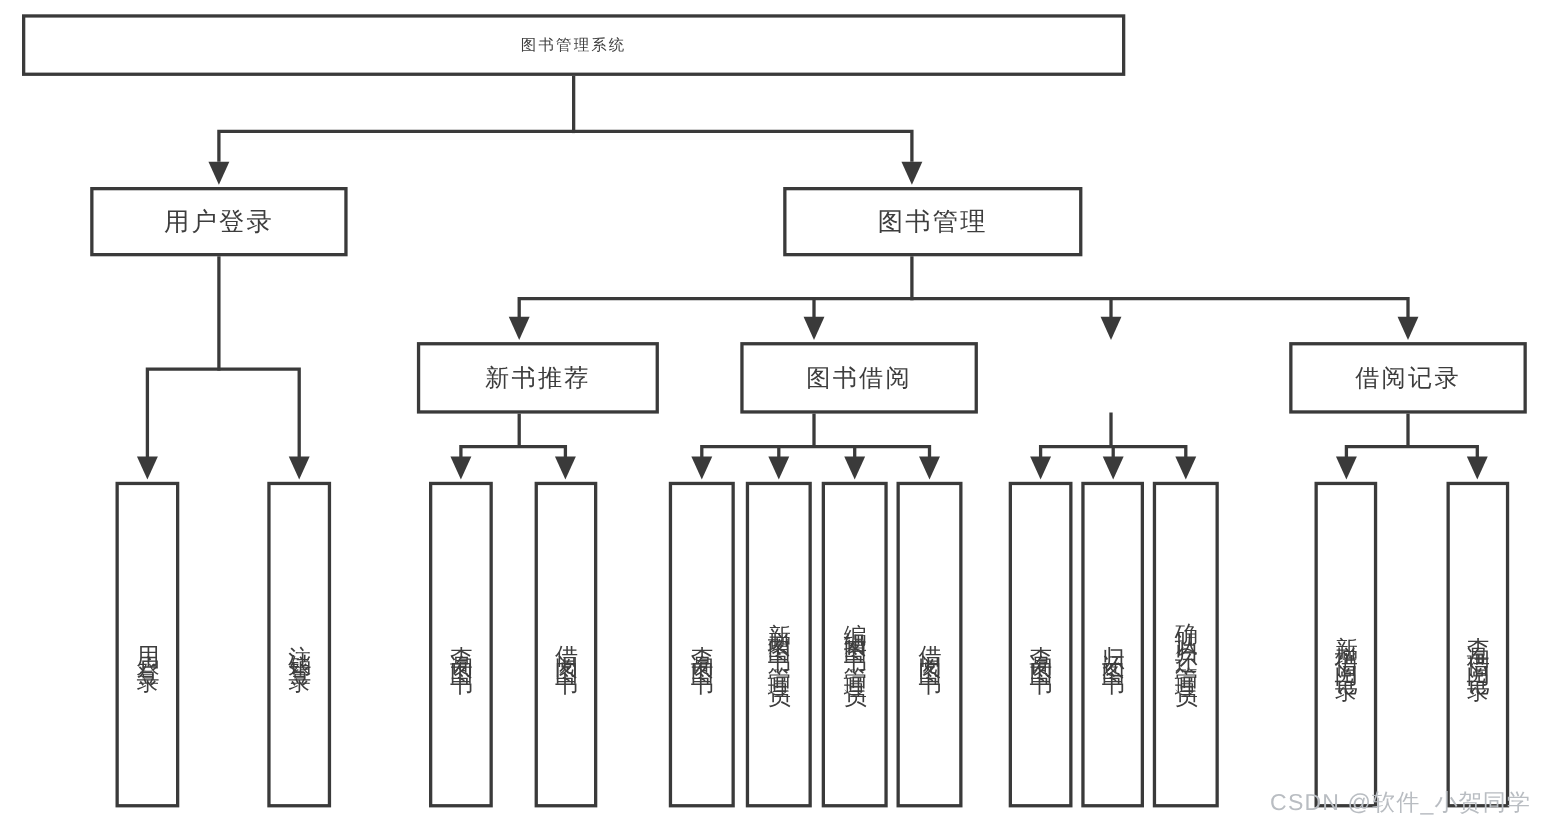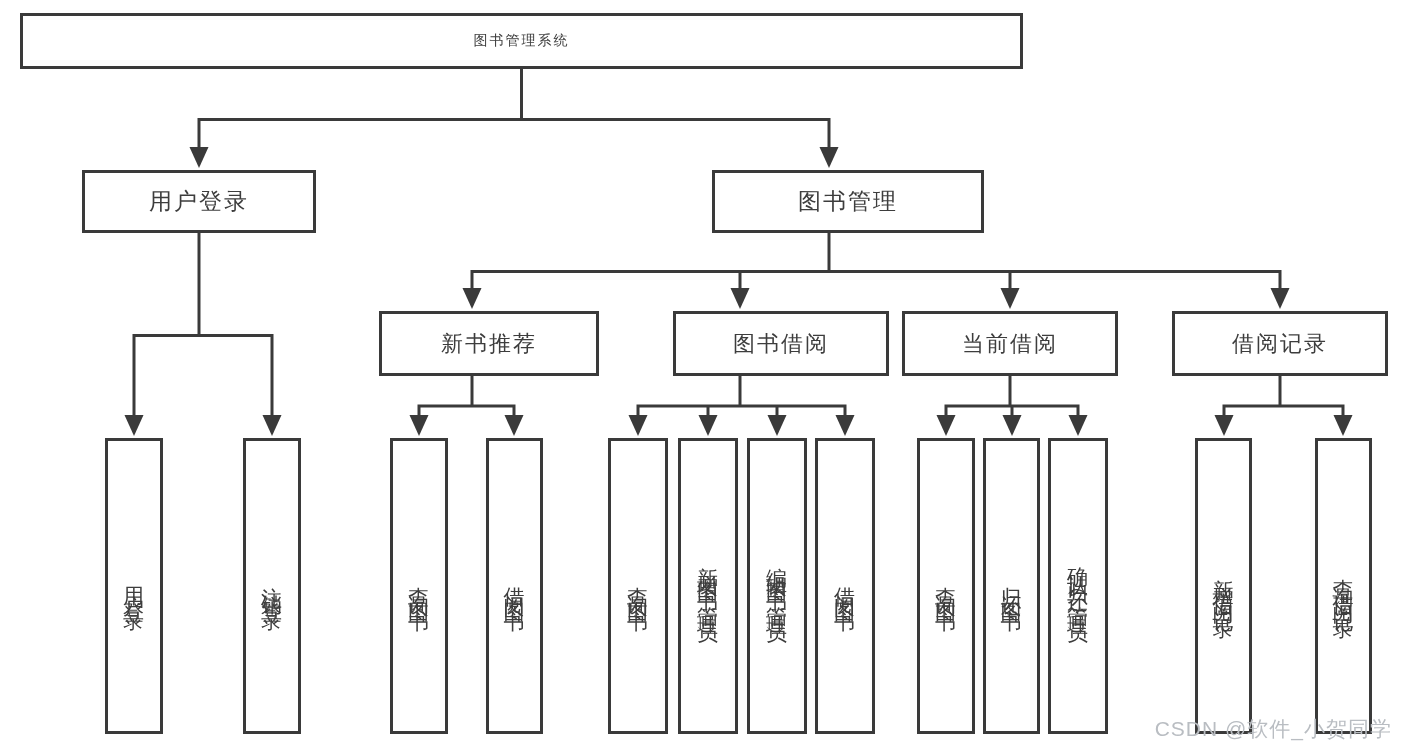--- a/index.html
+++ b/index.html
@@ -124,23 +124,20 @@
   <div class="node h lvl2-box" style="left:712px; width:272px;">
     <span>图书管理</span>
   </div>
 
   <div class="node h lvl3-box" style="left:379px; width:220px;">
     <span>新书推荐</span>
   </div>
   <div class="node h lvl3-box" style="left:632px; width:216px;margin-left:41px;">
     <span>图书借阅</span>
   </div>
-  <div class="node h lvl3-box" style="left:902px; width:216px;">
-    <span>当前借阅</span>
-  </div>
   <div class="node h lvl3-box" style="left:1172px; width:216px;">
     <span>借阅记录</span>
   </div>
 
   <div class="node leaf-box" style="left:105px; width:58px;">
     <span class="vtext">用户登录</span>
   </div>
   <div class="node leaf-box" style="left:243px; width:58px;">
     <span class="vtext">注销登录</span>
   </div>

